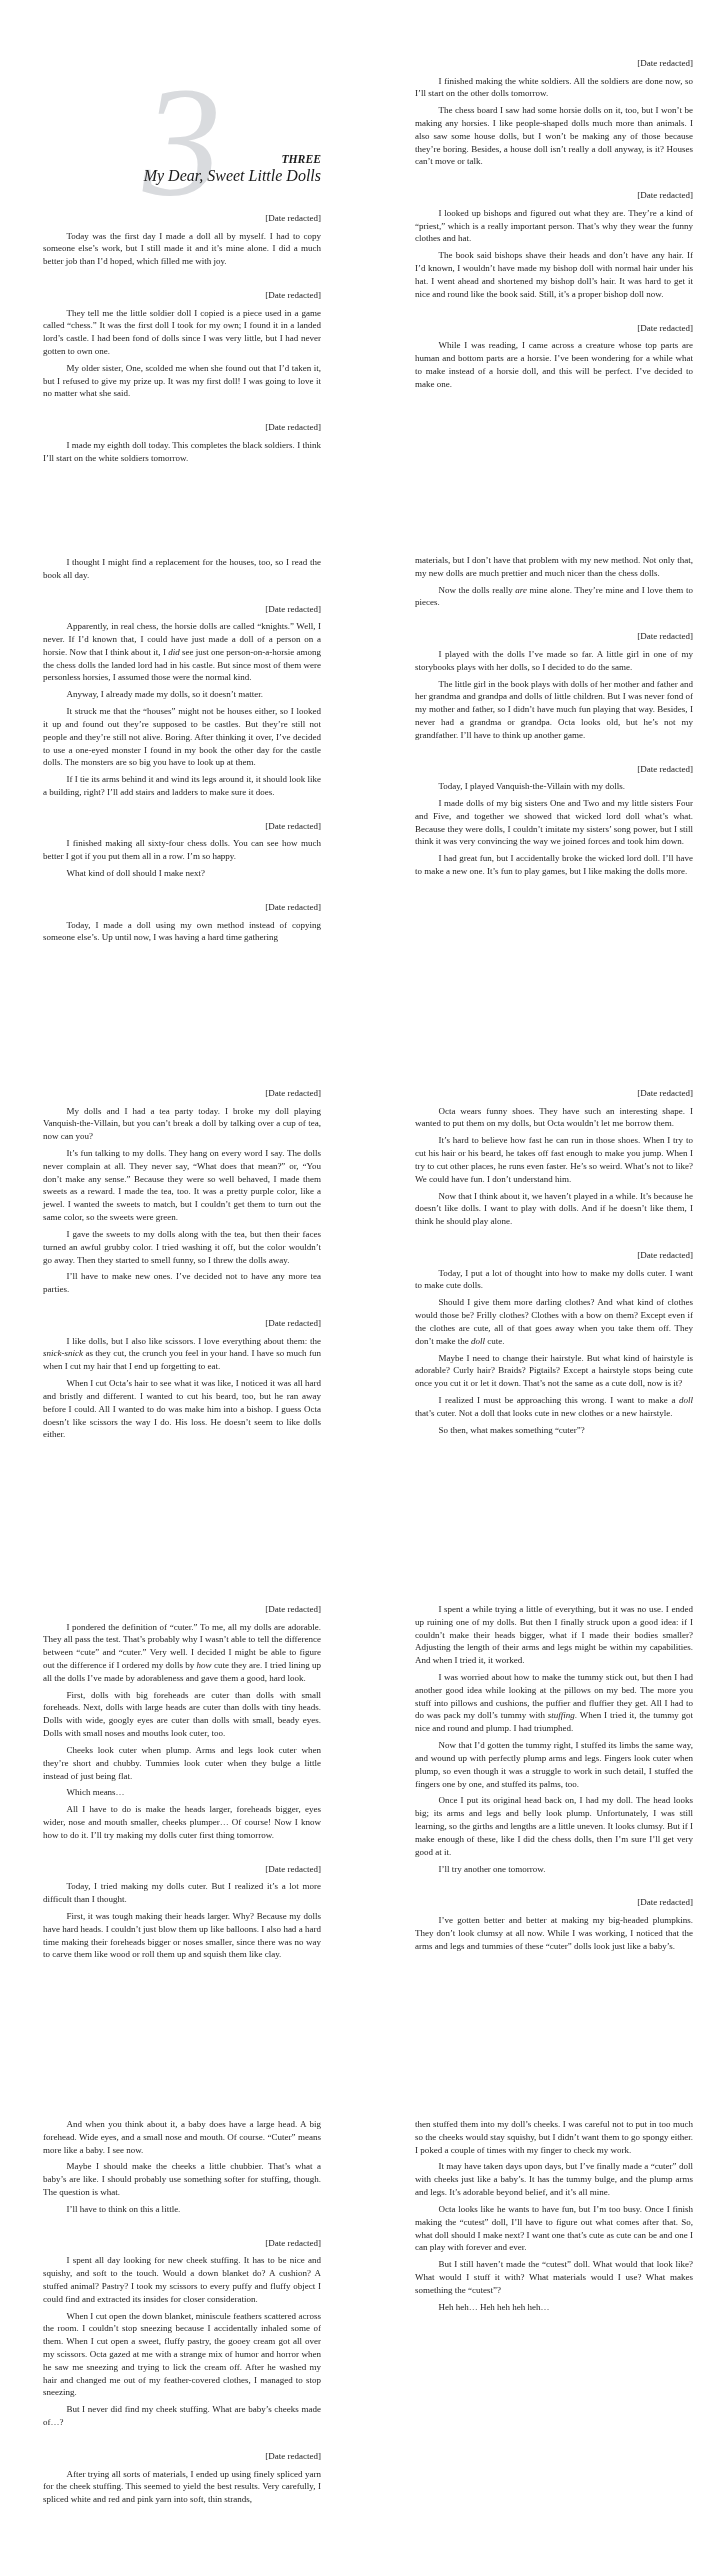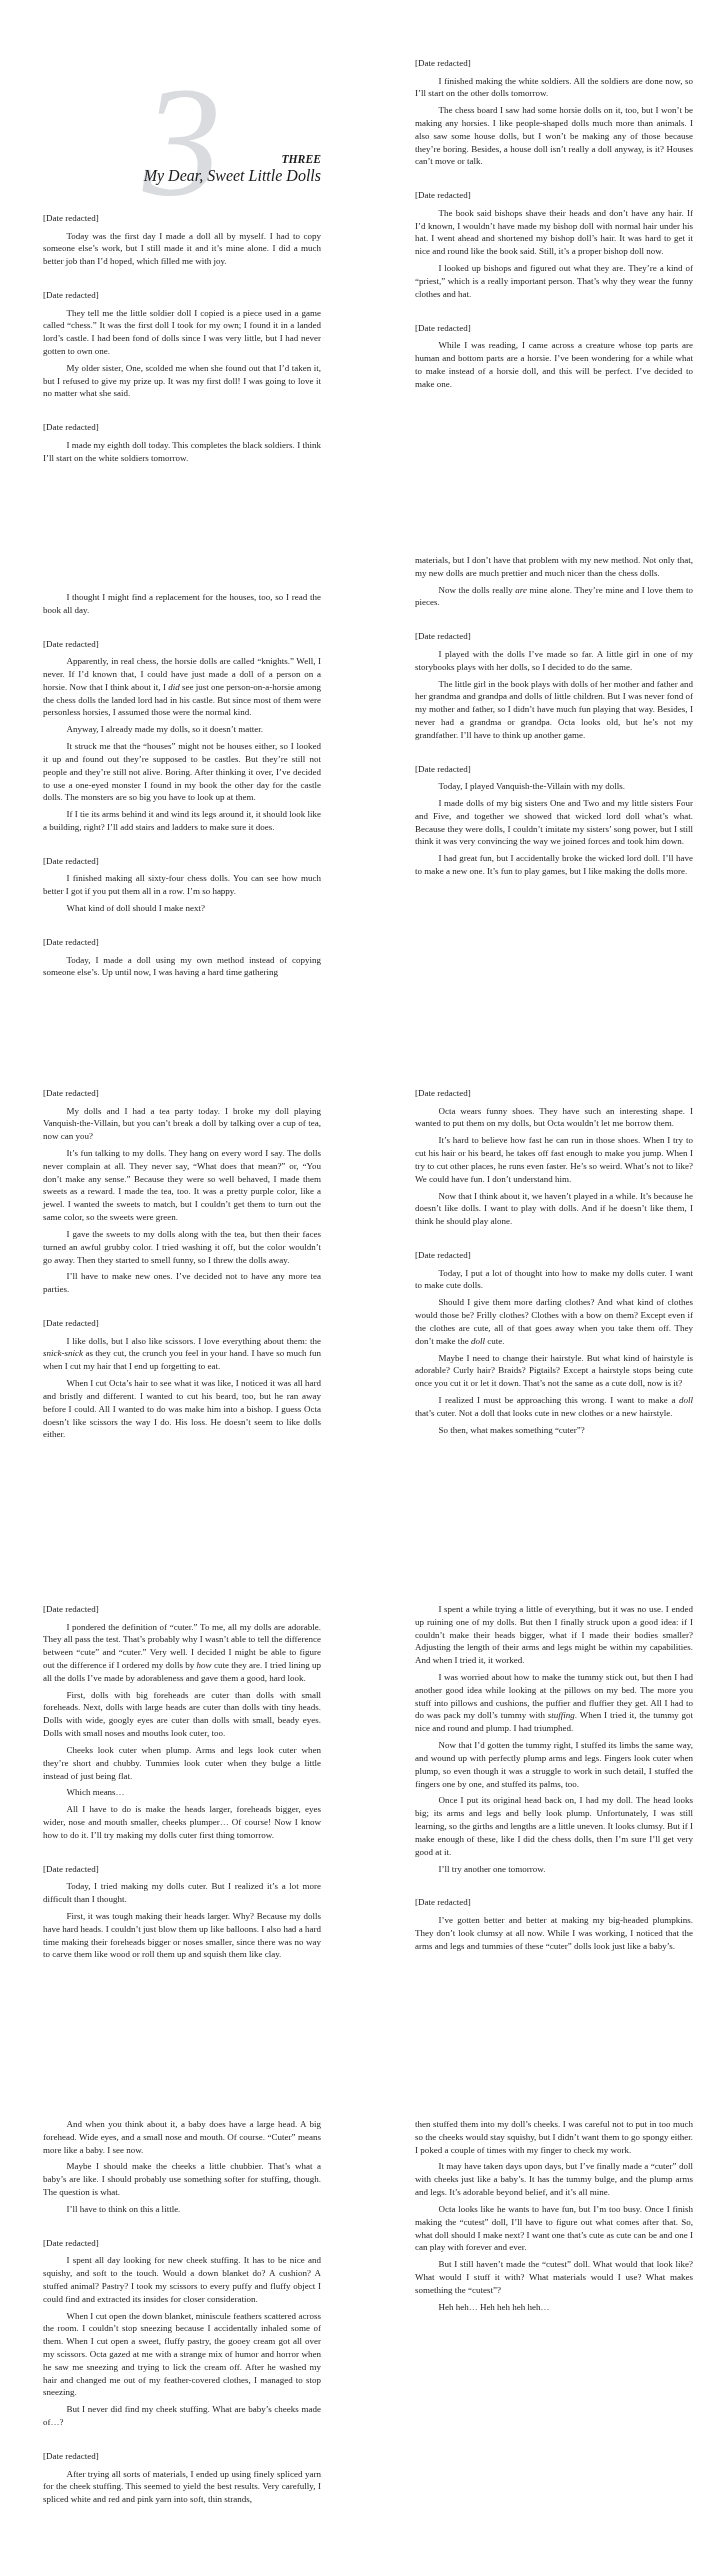--- a/index.html
+++ b/index.html
@@ -16,21 +16,21 @@
     position:absolute;
     width:278px;
     font-size:9px;
     line-height:12.8px;
     text-align:justify;
   }
   .col.left{left:43px;}
   .col.right{left:415px;}
   .date{
     margin:21px 0 4.8px 0;
-    text-align:left;
+    text-align:right;
     text-indent:0;
   }
   .first{margin-top:0 !important;}
   p.para{
     margin:0 0 4.1px 0;
     text-indent:23.4px;
   }
   p.para.cont{text-indent:0;}
   .chapter{
     position:relative;
@@ -82,26 +82,26 @@
       <p class="para">They tell me the little soldier doll I copied is a piece used in a game called “chess.” It was the first doll I took for my own; I found it in a landed lord’s castle. I had been fond of dolls since I was very little, but I had never gotten to own one.</p>
       <p class="para">My older sister, One, scolded me when she found out that I’d taken it, but I refused to give my prize up. It was my first doll! I was going to love it no matter what she said.</p>
       <div class="date">[Date redacted]</div>
       <p class="para">I made my eighth doll today. This completes the black soldiers. I think I’ll start on the white soldiers tomorrow.</p>
     </div>
     <div class="col right" style="top: 57px;">
       <div class="date first">[Date redacted]</div>
       <p class="para">I finished making the white soldiers. All the soldiers are done now, so I’ll start on the other dolls tomorrow.</p>
       <p class="para">The chess board I saw had some horsie dolls on it, too, but I won’t be making any horsies. I like people-shaped dolls much more than animals. I also saw some house dolls, but I won’t be making any of those because they’re boring. Besides, a house doll isn’t really a doll anyway, is it? Houses can’t move or talk.</p>
       <div class="date">[Date redacted]</div>
+      <p class="para">I looked up bishops and figured out what they are. They’re a kind of “priest,” which is a really important person. That’s why they wear the funny clothes and hat.</p>
       <p class="para">The book said bishops shave their heads and don’t have any hair. If I’d known, I wouldn’t have made my bishop doll with normal hair under his hat. I went ahead and shortened my bishop doll’s hair. It was hard to get it nice and round like the book said. Still, it’s a proper bishop doll now.</p>
-      <p class="para">I looked up bishops and figured out what they are. They’re a kind of “priest,” which is a really important person. That’s why they wear the funny clothes and hat.</p>
       <div class="date">[Date redacted]</div>
       <p class="para">While I was reading, I came across a creature whose top parts are human and bottom parts are a horsie. I’ve been wondering for a while what to make instead of a horsie doll, and this will be perfect. I’ve decided to make one.</p>
     </div>
-    <div class="col left" style="top: 591px;">
+    <div class="col left" style="top: 556px;">
       <p class="para first">I thought I might find a replacement for the houses, too, so I read the book all day.</p>
       <div class="date">[Date redacted]</div>
       <p class="para">Apparently, in real chess, the horsie dolls are called “knights.” Well, I never. If I’d known that, I could have just made a doll of a person on a horsie. Now that I think about it, I <em>did</em> see just one person-on-a-horsie among the chess dolls the landed lord had in his castle. But since most of them were personless horsies, I assumed those were the normal kind.</p>
       <p class="para">Anyway, I already made my dolls, so it doesn’t matter.</p>
       <p class="para">It struck me that the “houses” might not be houses either, so I looked it up and found out they’re supposed to be castles. But they’re still not people and they’re still not alive. Boring. After thinking it over, I’ve decided to use a one-eyed monster I found in my book the other day for the castle dolls. The monsters are so big you have to look up at them.</p>
       <p class="para">If I tie its arms behind it and wind its legs around it, it should look like a building, right? I’ll add stairs and ladders to make sure it does.</p>
       <div class="date">[Date redacted]</div>
       <p class="para">I finished making all sixty-four chess dolls. You can see how much better I got if you put them all in a row. I’m so happy.</p>
       <p class="para">What kind of doll should I make next?</p>
       <div class="date">[Date redacted]</div>

